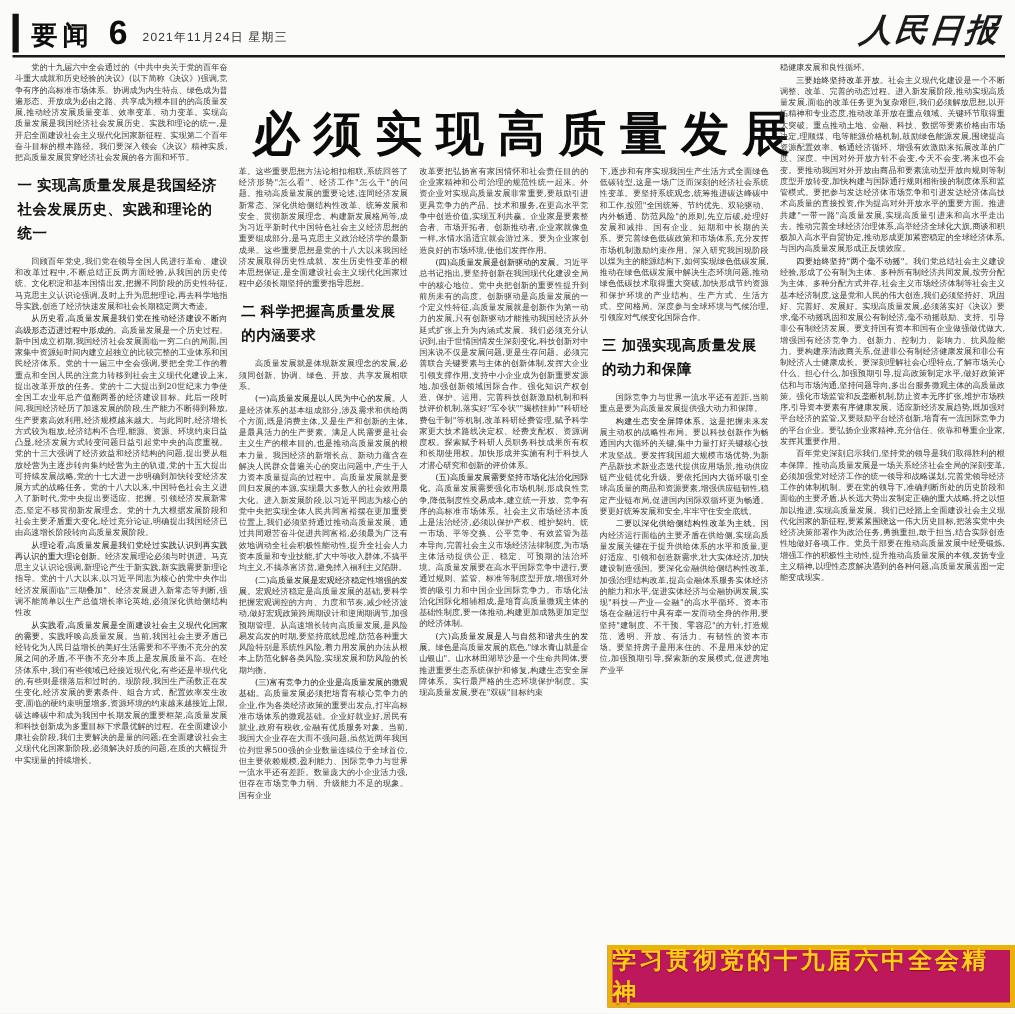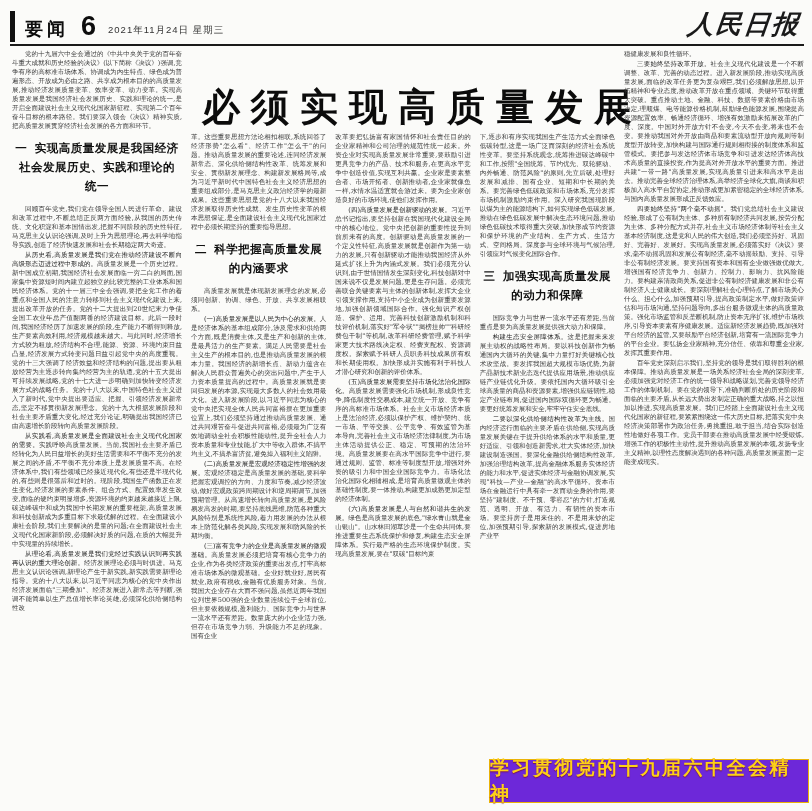--- a/index.html
+++ b/index.html
@@ -4,21 +4,21 @@
 <style>
   html,body{margin:0;padding:0;background:#e8e8e6;}
   .page{position:relative;width:812px;height:811px;background:#fbfbf9;overflow:hidden;
         font-family:"DejaVu Serif","Liberation Serif",serif;color:#2e2e2e;}
   
   .header{position:absolute;top:6px;left:10px;right:8px;height:36px;
           border-bottom:2.5px solid #1a1a1a;display:flex;align-items:flex-end;
           justify-content:space-between;padding-bottom:2px;}
   .header-left{display:flex;align-items:baseline;gap:12px;border-left:5px solid #111;
                padding-left:10px;font-family:"Liberation Sans","DejaVu Sans",sans-serif;}
-  .sec-label{font-size:18px;font-weight:900;letter-spacing:4px;color:#0d0d0d;}
+  .sec-label{font-size:21px;font-weight:900;letter-spacing:4px;color:#0d0d0d;}
   .page-num{font-size:27px;font-weight:900;color:#0d0d0d;}
   .date{font-size:9.5px;color:#333;letter-spacing:1px;position:relative;top:-2px;}
   .masthead{font-size:26px;font-weight:bold;font-style:italic;color:#1a1a1a;
             font-family:"DejaVu Serif",serif;transform:skewX(-6deg);letter-spacing:2px;
             padding-right:4px;}
   
   .content{position:absolute;top:50px;left:12px;right:8px;bottom:4px;display:flex;gap:9px;}
   .col{overflow:hidden;}
   .col1{width:170px;flex:none;}
   .middle{flex:1;display:flex;flex-direction:column;min-width:0;}
@@ -27,29 +27,29 @@
             font-size:38px;font-weight:900;color:#0b0b0b;letter-spacing:11px;white-space:nowrap;
             text-indent:11px;}
   .byline{text-align:center;font-size:10px;margin:14px 0 16px 0;color:#222;letter-spacing:2px;}
   .mid-cols{flex:1;display:flex;gap:9px;overflow:hidden;}
   .mid-cols .col{flex:1;}
   
   .body-p{font-size:6.5px;line-height:9px;text-align:justify;margin:0 0 1px 0;
           text-indent:2em;color:#3a3a3a;word-break:break-all;}
   .body-p.noindent{text-indent:0;}
   .lead{font-weight:normal;color:#222;}
-  .sec-head{font-family:Liberation Mono, monospace;font-weight:900;
+  .sec-head{font-family:Liberation Sans, sans-serif;font-weight:900;
             font-size:11.5px;line-height:1.65;color:#111;margin:9px 2px 8px 2px;
-            text-align:center;letter-spacing:.5px;}
+            text-align:left;letter-spacing:.5px;}
   
   .banner-wrap{position:absolute;left:486px;top:750px;width:326px;height:61px;
                background:#fbfbf9;display:flex;align-items:center;justify-content:center;}
-  .banner{width:318px;height:42px;background:#6d28d9;color:#fdd017;display:flex;
+  .banner{width:318px;height:42px;background:#be185d;color:#fdd017;display:flex;
           align-items:center;justify-content:center;font-family:"Liberation Sans","DejaVu Sans",sans-serif;
-          font-weight:900;font-size:19px;letter-spacing:2.5px;border:1px solid #eab308;
+          font-weight:900;font-size:19px;letter-spacing:2.5px;border:4px solid #eab308;
           text-shadow:0 1px 1px rgba(120,0,0,.6);}
 </style>
 </head>
 <body>
 
 <div class="page">
 
   <div class="header">
     <div class="header-left">
       <span class="sec-label">要闻</span>
@@ -58,22 +58,22 @@
     </div>
     <div class="masthead">人民日报</div>
   </div>
 
   <div class="content">
     <div class="col col1">
         <p class="body-p">党的十九届六中全会通过的《中共中央关于党的百年奋斗重大成就和历史经验的决议》(以下简称《决议》)强调,竞争有序的高标准市场体系、协调成为内生特点、绿色成为普遍形态、开放成为必由之路、共享成为根本目的的高质量发展,推动经济发展质量变革、效率变革、动力变革。实现高质量发展是我国经济社会发展历史、实践和理论的统一,是开启全面建设社会主义现代化国家新征程、实现第二个百年奋斗目标的根本路径。我们要深入领会《决议》精神实质,把高质量发展贯穿经济社会发展的各方面和环节。</p>
         <div class="sec-head">一  实现高质量发展是我国经济社会发展历史、实践和理论的统一</div>
         <p class="body-p">回顾百年党史,我们党在领导全国人民进行革命、建设和改革过程中,不断总结正反两方面经验,从我国的历史传统、文化积淀和基本国情出发,把握不同阶段的历史性特征,马克思主义认识论强调,及时上升为思想理论,再去科学地指导实践,创造了经济快速发展和社会长期稳定两大奇迹。</p>
         <p class="body-p"><span class="lead">从历史看,高质量发展是我们党在推动经济建设不断向高级形态迈进过程中形成的。</span>高质量发展是一个历史过程。新中国成立初期,我国经济社会发展面临一穷二白的局面,国家集中资源短时间内建立起独立的比较完整的工业体系和国民经济体系。党的十一届三中全会强调,要把全党工作的着重点和全国人民的注意力转移到社会主义现代化建设上来,提出改革开放的任务。党的十二大提出到20世纪末力争使全国工农业年总产值翻两番的经济建设目标。此后一段时间,我国经济经历了加速发展的阶段,生产能力不断得到释放,生产要素高效利用,经济规模越来越大。与此同时,经济增长方式较为粗放,经济结构不合理,能源、资源、环境约束日益凸显,经济发展方式转变问题日益引起党中央的高度重视。党的十三大强调了经济效益和经济结构的问题,提出要从粗放经营为主逐步转向集约经营为主的轨道,党的十五大提出可持续发展战略,党的十七大进一步明确到加快转变经济发展方式的战略任务。党的十八大以来,中国特色社会主义进入了新时代,党中央提出要适应、把握、引领经济发展新常态,坚定不移贯彻新发展理念。党的十九大根据发展阶段和社会主要矛盾重大变化,经过充分论证,明确提出我国经济已由高速增长阶段转向高质量发展阶段。</p>
+        <p class="body-p"><span class="lead">从理论看,高质量发展是我们党经过实践认识到再实践再认识的重大理论创新。</span>经济发展理论必须与时俱进。马克思主义认识论强调,新理论产生于新实践,新实践需要新理论指导。党的十八大以来,以习近平同志为核心的党中央作出经济发展面临"三期叠加"、经济发展进入新常态等判断,强调不能简单以生产总值增长率论英雄,必须深化供给侧结构性改</p>
         <p class="body-p"><span class="lead">从实践看,高质量发展是全面建设社会主义现代化国家的需要。</span>实践呼唤高质量发展。当前,我国社会主要矛盾已经转化为人民日益增长的美好生活需要和不平衡不充分的发展之间的矛盾,不平衡不充分本质上是发展质量不高。在经济体系中,我们有些领域已经接近现代化,有些还是半现代化的,有些则是很落后和过时的。现阶段,我国生产函数正在发生变化,经济发展的要素条件、组合方式、配置效率发生改变,面临的硬约束明显增多,资源环境的约束越来越接近上限,碳达峰碳中和成为我国中长期发展的重要框架,高质量发展和科技创新成为多重目标下求最优解的过程。在全面建设小康社会阶段,我们主要解决的是量的问题;在全面建设社会主义现代化国家新阶段,必须解决好质的问题,在质的大幅提升中实现量的持续增长。</p>
-        <p class="body-p"><span class="lead">从理论看,高质量发展是我们党经过实践认识到再实践再认识的重大理论创新。</span>经济发展理论必须与时俱进。马克思主义认识论强调,新理论产生于新实践,新实践需要新理论指导。党的十八大以来,以习近平同志为核心的党中央作出经济发展面临"三期叠加"、经济发展进入新常态等判断,强调不能简单以生产总值增长率论英雄,必须深化供给侧结构性改</p>
       </div>
 
     <div class="middle">
       <h1 class="headline">必须实现高质量发展</h1>
       <div class="mid-cols">
         <div class="col">
             <p class="body-p noindent">革。这些重要思想方法论相扣相联,系统回答了经济形势"怎么看"、经济工作"怎么干"的问题。推动高质量发展的重要论述,连同经济发展新常态、深化供给侧结构性改革、统筹发展和安全、贯彻新发展理念、构建新发展格局等,成为习近平新时代中国特色社会主义经济思想的重要组成部分,是马克思主义政治经济学的最新成果。这些重要思想是党的十八大以来我国经济发展取得历史性成就、发生历史性变革的根本思想保证,是全面建设社会主义现代化国家过程中必须长期坚持的重要指导思想。</p>
             <div class="sec-head">二  科学把握高质量发展的内涵要求</div>
             <p class="body-p">高质量发展就是体现新发展理念的发展,必须同创新、协调、绿色、开放、共享发展相联系。</p>
             <p class="body-p"><span class="lead">(一)高质量发展是以人民为中心的发展。</span>人是经济体系的基本组成部分,涉及需求和供给两个方面,既是消费主体,又是生产和创新的主体,是最具活力的生产要素。满足人民需要是社会主义生产的根本目的,也是推动高质量发展的根本力量。我国经济的新增长点、新动力蕴含在解决人民群众普遍关心的突出问题中,产生于人力资本质量提高的过程中。高质量发展就是要回归发展的本源,实现最大多数人的社会效用最大化。进入新发展阶段,以习近平同志为核心的党中央把实现全体人民共同富裕摆在更加重要位置上,我们必须坚持通过推动高质量发展、通过共同艰苦奋斗促进共同富裕,必须最为广泛有效地调动全社会积极性能动性,提升全社会人力资本质量和专业技能,扩大中等收入群体,不搞平均主义,不搞杀富济贫,避免掉入福利主义陷阱。</p>

